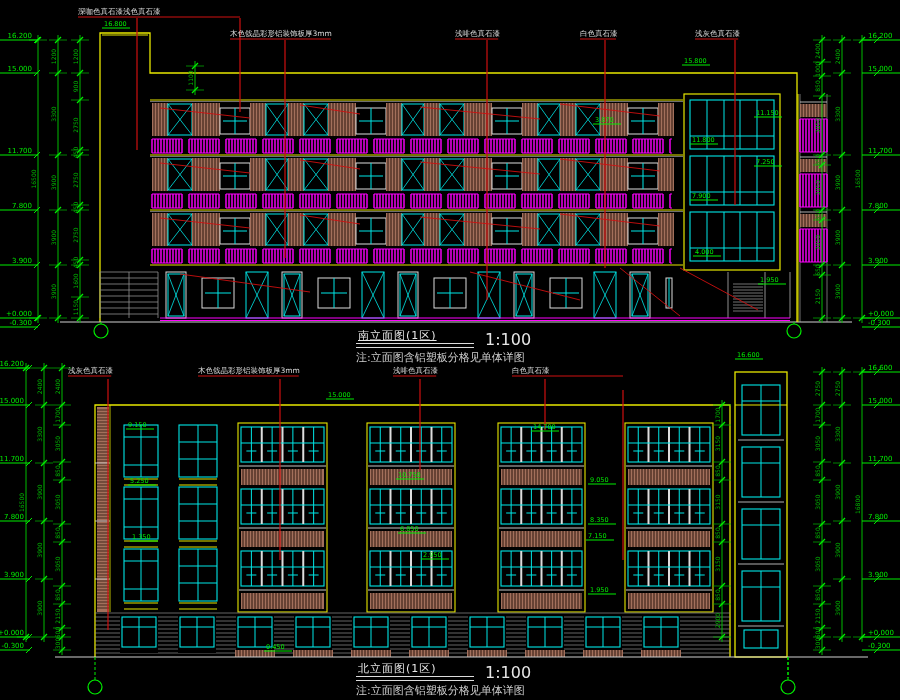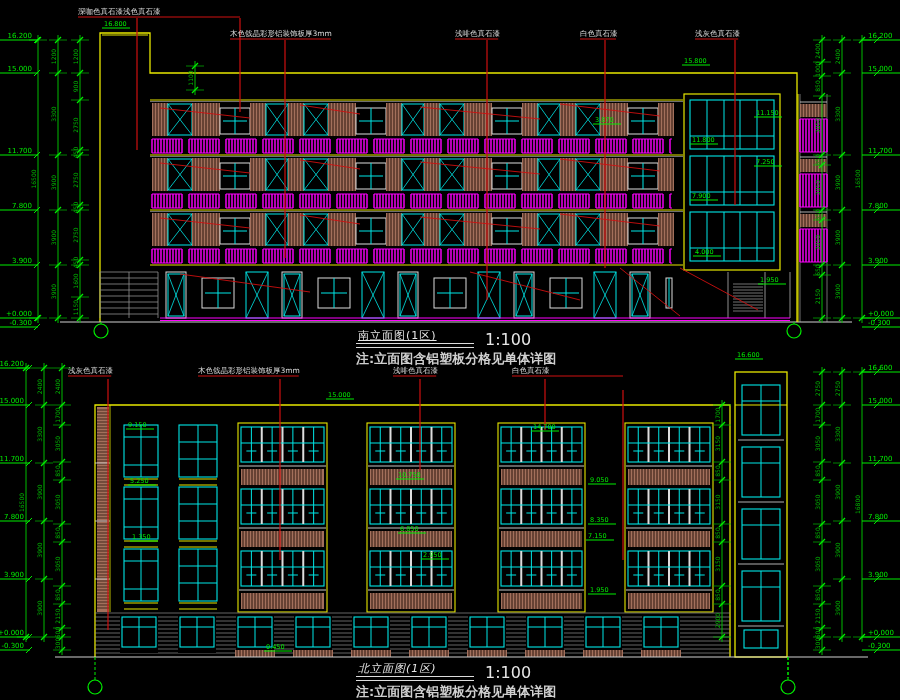--- a/index.html
+++ b/index.html
@@ -2,21 +2,21 @@
 <html><head>
 <meta charset="utf-8">
 <style>
   html,body{margin:0;padding:0;background:#000;}
   body{font-family:"DejaVu Sans",sans-serif;}
   .stage{position:relative;width:900px;height:700px;background:#000;overflow:hidden;}
   svg{position:absolute;left:0;top:0;}
   .t-title{position:absolute;color:#e6e6e6;font-size:11px;letter-spacing:1px;white-space:nowrap;}
   .t-underline{position:absolute;height:3px;border-top:1px solid #dcdcdc;border-bottom:1px solid #dcdcdc;}
   .t-scale{position:absolute;color:#e6e6e6;font-size:16px;white-space:nowrap;}
-  .t-note{position:absolute;color:#cfcfcf;font-size:13px;white-space:nowrap;font-weight:bold;}
+  .t-note{position:absolute;color:#cfcfcf;font-size:11px;white-space:nowrap;}
 </style>
 </head>
 <body>
 
 <div class="stage">
   <svg id="cad" width="900" height="700" viewBox="0 0 900 700">
       <g>
         <polyline points="100,322 100,33 150,33 150,73 797,73 797,322" fill="none" stroke="#e8e800" stroke-width="1.3"></polyline>
         <line x1="102" y1="35" x2="148" y2="35" stroke="#e8e800" stroke-width="1"></line>
         <line x1="150" y1="100" x2="683" y2="100" stroke="#e8e800" stroke-width="1"></line>
@@ -2388,17 +2388,17 @@
           <line x1="788" y1="680" x2="788" y2="657" stroke="#00ee00" stroke-width="1" stroke-dasharray="3,2"></line>
         </g>
       </g>
     </svg>
 
   <div class="t-title" style="left:358px;top:328px;text-decoration:underline;">南立面图(1区)</div>
   <div class="t-underline" style="left:356px;top:343px;width:118px;"></div>
   <div class="t-scale" style="left:485px;top:330px;">1:100</div>
   <div class="t-note" style="left:356px;top:350px;">注:立面图含铝塑板分格见单体详图</div>
 
-  <div class="t-title" style="left:358px;top:661px;font-style:italic;">北立面图(1区)</div>
+  <div class="t-title" style="left:358px;top:661px;">北立面图(1区)</div>
   <div class="t-underline" style="left:356px;top:676px;width:118px;"></div>
   <div class="t-scale" style="left:485px;top:663px;">1:100</div>
   <div class="t-note" style="left:356px;top:683px;">注:立面图含铝塑板分格见单体详图</div>
 </div>
 
 </body></html>

